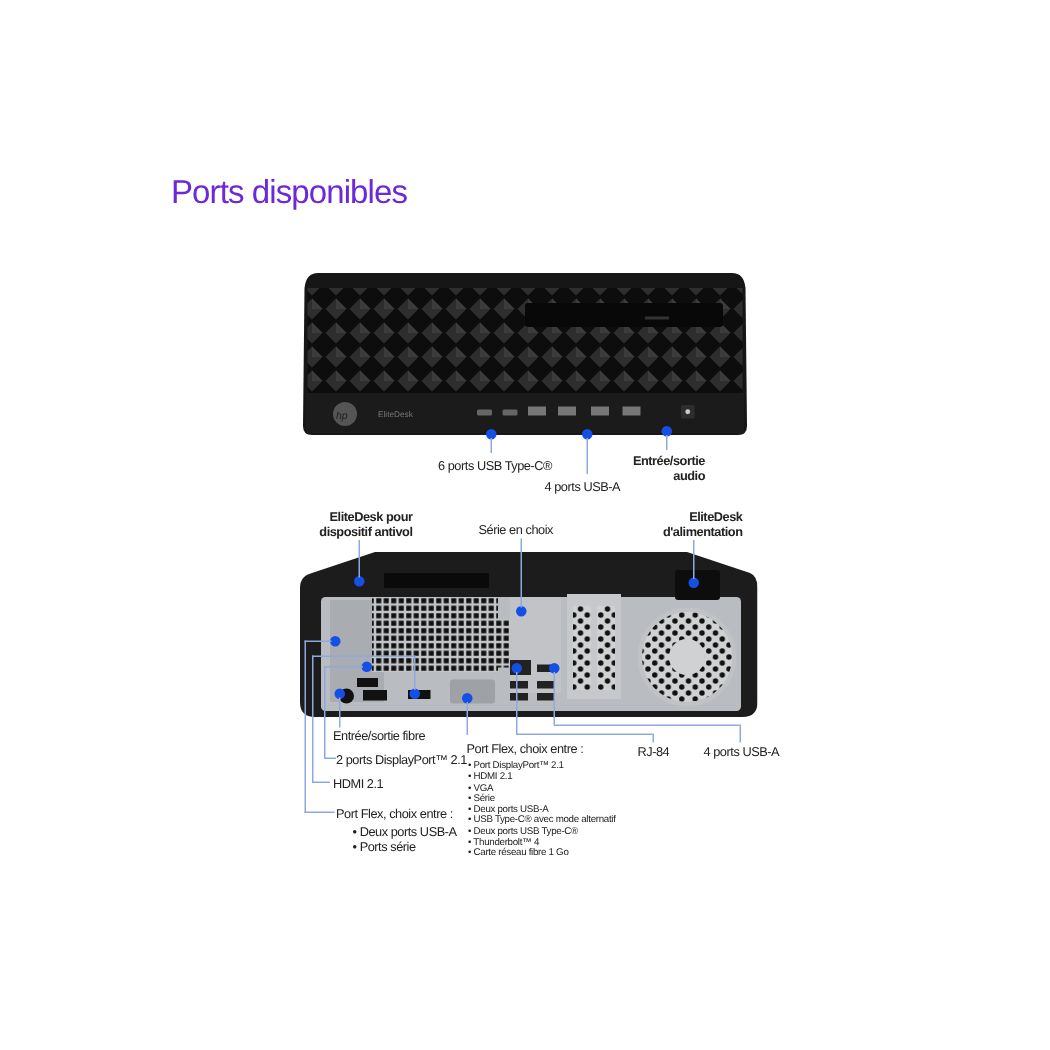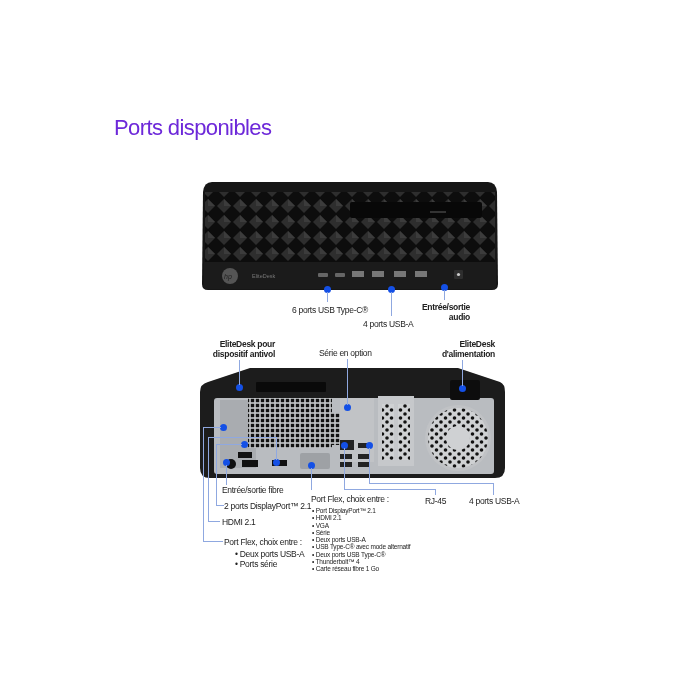--- a/index.html
+++ b/index.html
@@ -57,21 +57,21 @@
 <div class="lbl" style="left:363px;top:319px">4 ports USB-A</div>
 <div class="lbl c" style="left:414px;top:302px;width:56px">
   <div>Entrée/sortie</div>
   <div>audio</div>
 </div>
 
 <div class="lbl c" style="left:205px;top:339px;width:70px">
   <div>EliteDesk pour</div>
   <div>dispositif antivol</div>
 </div>
-<div class="lbl" style="left:319px;top:348px">Série en option</div>
+<div class="lbl" style="left:319px;top:348px">Série en choix</div>
 <div class="lbl c" style="left:429px;top:339px;width:66px">
   <div>EliteDesk</div>
   <div>d'alimentation</div>
 </div>
 
 <svg style="left:200px;top:368px" width="305" height="112" viewBox="0 0 305 112">
   <defs>
     <pattern id="grid" width="5" height="5" patternUnits="userSpaceOnUse">
       <rect width="5" height="5" fill="#c4c6c9"></rect>
       <rect x="0.8" y="0.8" width="3.4" height="3.4" fill="#111"></rect>
@@ -159,14 +159,14 @@
   <li>HDMI 2.1</li>
   <li>VGA</li>
   <li>Série</li>
   <li>Deux ports USB-A</li>
   <li>USB Type-C® avec mode alternatif</li>
   <li>Deux ports USB Type-C®</li>
   <li>Thunderbolt™ 4</li>
   <li>Carte réseau fibre 1 Go</li>
 </ul>
 
-<div class="lbl" style="left:425px;top:496px">RJ-45</div>
+<div class="lbl" style="left:425px;top:496px">RJ-84</div>
 <div class="lbl" style="left:469px;top:496px">4 ports USB-A</div>
 
 </body></html>

